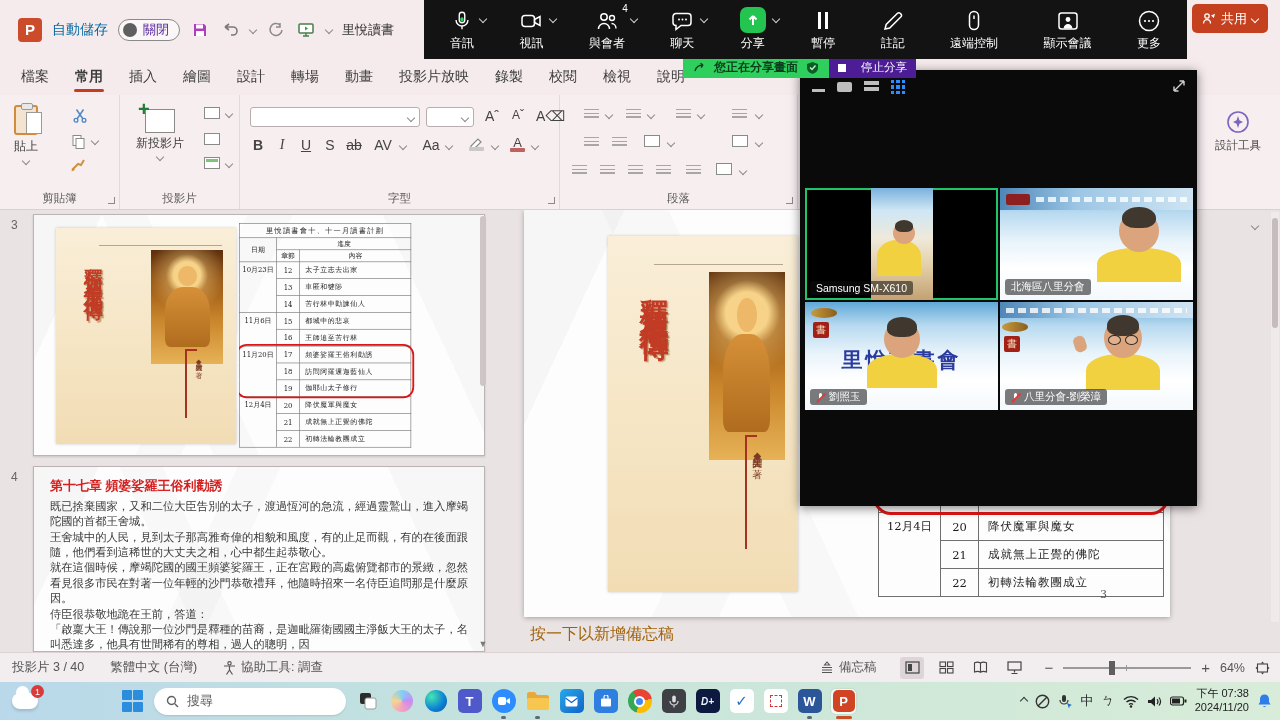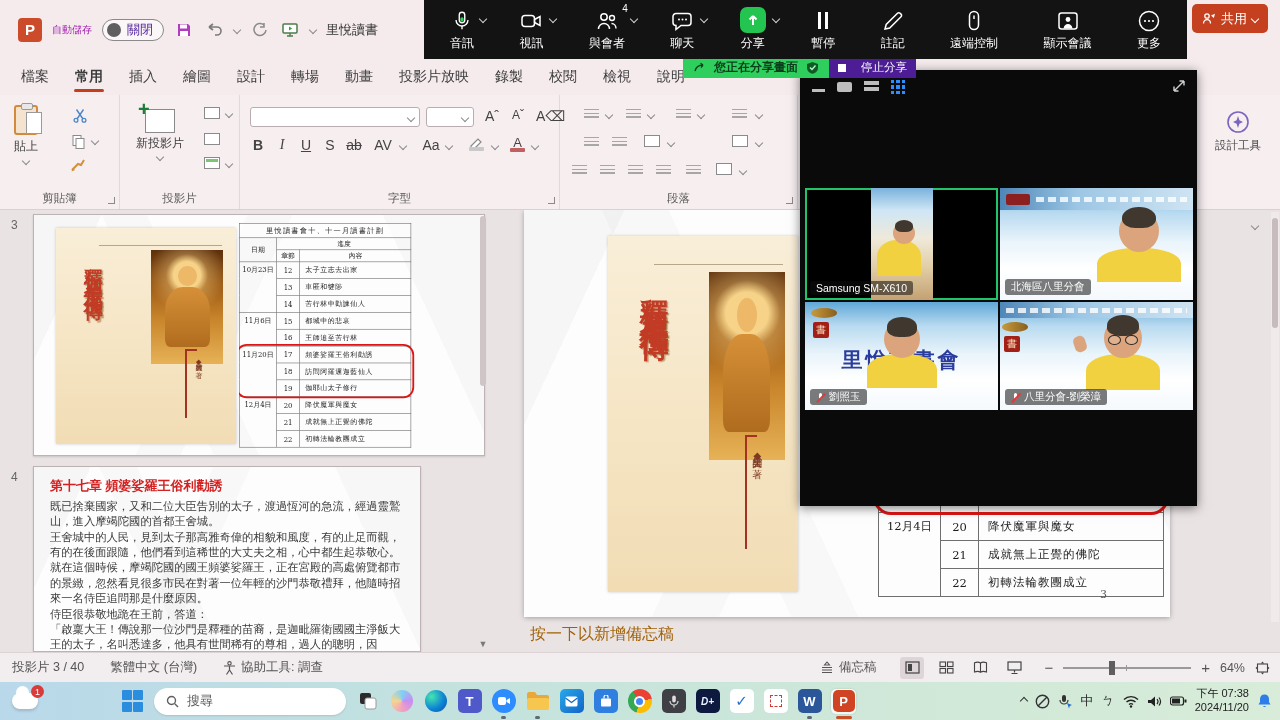--- a/index.html
+++ b/index.html
@@ -3,21 +3,21 @@
 <meta charset="utf-8">
 <style>
   *{margin:0;padding:0;box-sizing:border-box}
   html,body{width:1280px;height:720px;overflow:hidden}
   body{font-family:"Liberation Sans","DejaVu Sans",sans-serif;-webkit-font-smoothing:antialiased}
   .screen{position:relative;width:1280px;height:720px;background:#f5ebed;overflow:hidden}
 
   
   .ppt-titlebar{position:absolute;left:0;top:0;width:424px;height:59px;display:flex;align-items:center;gap:10px;padding-left:18px;background:#f5ebed;z-index:5}
   .ppt-logo{width:24px;height:24px;border-radius:4px;background:#cb4b2a;color:#fff;font-weight:bold;font-size:15px;display:flex;align-items:center;justify-content:center}
-  .ts{font-size:10px;color:#a21caf}
+  .ts{font-size:14px;color:#0369a1}
   .toggle{display:flex;align-items:center;gap:6px;border:1px solid #8a8a8a;border-radius:12px;height:22px;padding:0 10px 0 4px;font-size:13px;color:#4c1d95;background:#fbf7f8}
   .knob{width:14px;height:14px;border-radius:50%;background:#5f5f5f;display:inline-block}
   .tb-ic{width:20px;height:20px;display:inline-flex;align-items:center;justify-content:center}
   .chev{width:6px;height:6px;border-right:1.4px solid #8a8a8a;border-bottom:1.4px solid #8a8a8a;transform:rotate(45deg);display:inline-block}
   .chev.w{border-color:#cfcfcf}
   .doc-title{font-size:13px;color:#333;white-space:nowrap;overflow:hidden}
   .win-close{position:absolute;right:18px;top:16px;font-size:17px;color:#444;z-index:6;line-height:1}
 
   
   .zoom-toolbar{position:absolute;left:424px;top:0;width:763px;height:59px;background:#131313;z-index:60;display:flex;align-items:center;justify-content:space-between;padding:0 26px}
@@ -521,21 +521,21 @@
               <div class="c ct">成就無上正覺的佛陀</div>
             <div class="c nb"></div>
               <div class="c">22</div>
               <div class="c ct">初轉法輪教團成立</div>
           </div>
           <div class="oval"></div>
         </div>
       </div>
     </div>
 
-    <div class="thumb-card crumple" style="left:33px;top:256px;width:388px;height:186px">
+    <div class="thumb-card crumple" style="left:33px;top:256px;width:452px;height:186px">
       <div class="s4-title">第十七章 頻婆娑羅王俗利勸誘</div>
       <div class="s4-body">既已捨棄國家，又和二位大臣告別的太子，渡過恆河的急流，經過靈鷲山，進入摩竭陀國的首都王舍城。
 王舍城中的人民，見到太子那高雅奇偉的相貌和風度，有的止足而觀，有的在後面跟隨，他們看到這稀世的大丈夫之相，心中都生起恭敬心。
 就在這個時候，摩竭陀國的國王頻婆娑羅王，正在宮殿的高處俯覽都市的景緻，忽然看見很多市民在對著一位年輕的沙門恭敬禮拜，他隨時招來一名侍臣追問那是什麼原因。
 侍臣很恭敬地跪在王前，答道：
 「啟稟大王！傳說那一位沙門是釋種的苗裔，是迦毗羅衛國國主淨飯大王的太子，名叫悉達多，他具有世間稀有的尊相，過人的聰明，因</div>
     </div>
 
     <div class="thumb-scroll">
       <div class="tsc-thumb"></div>

